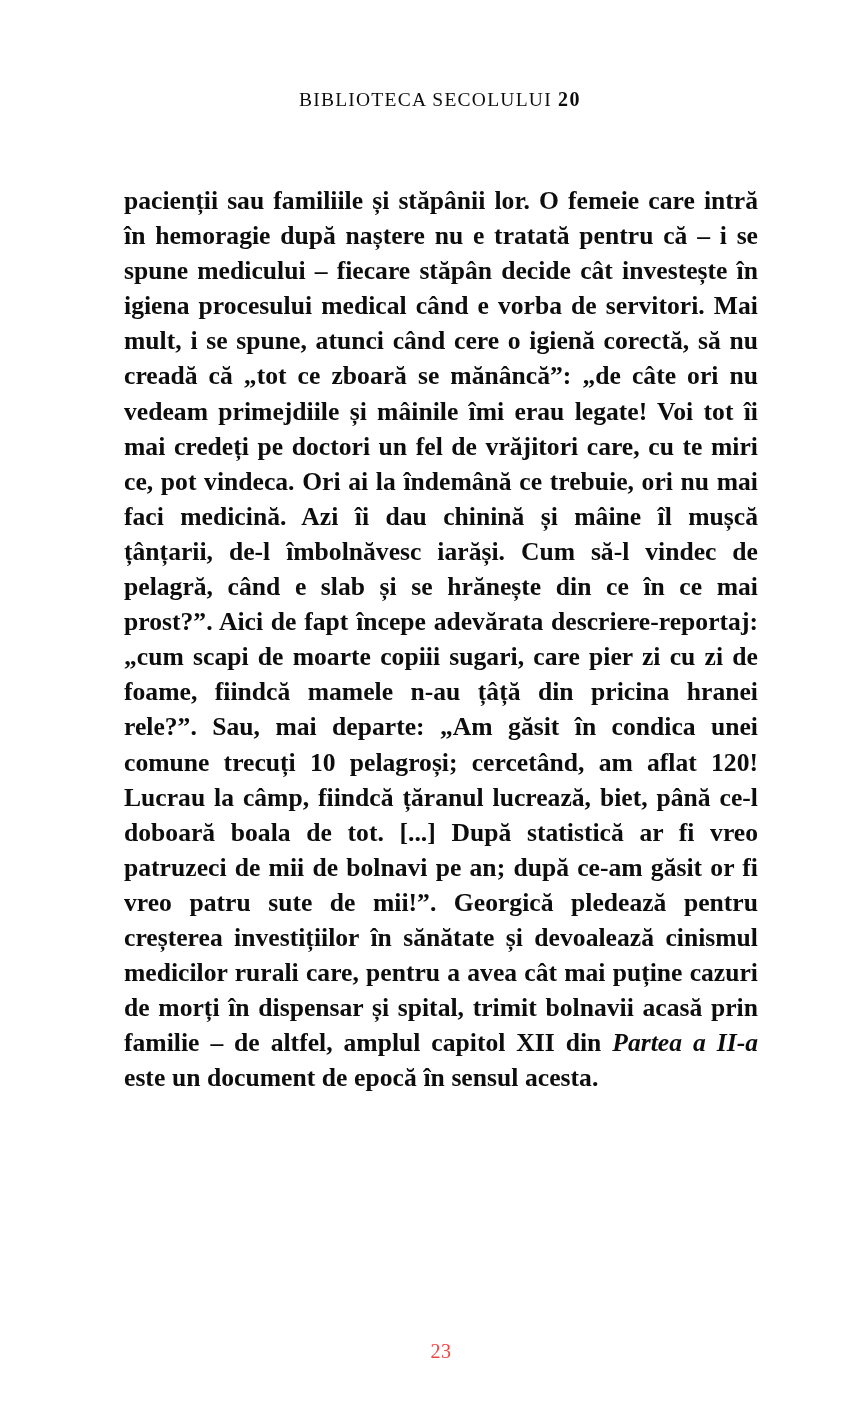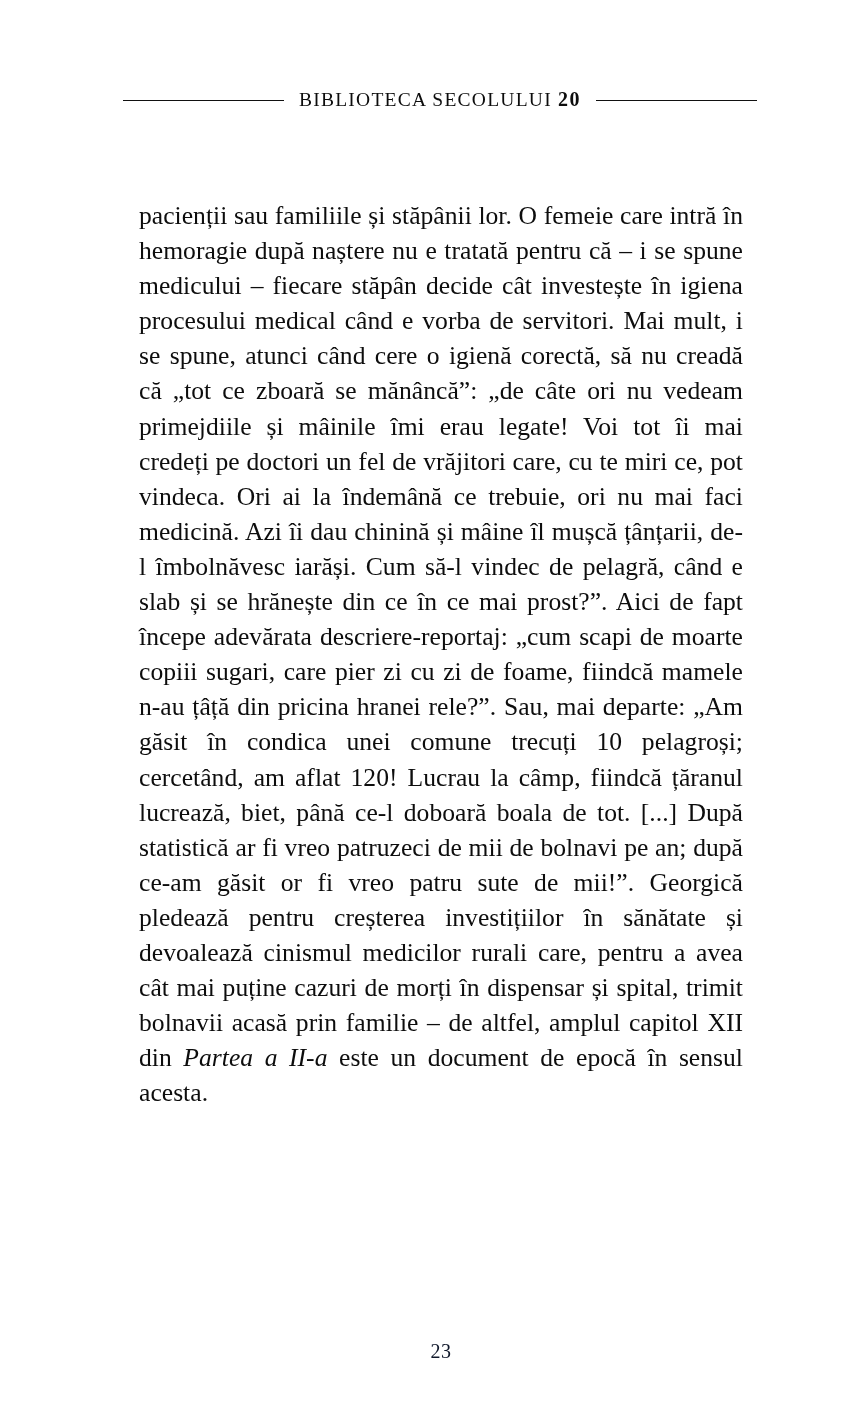--- a/index.html
+++ b/index.html
@@ -20,20 +20,21 @@
   .running-head {
     position: absolute;
     left: 123px;
     top: 82px;
     width: 634px;
     height: 34px;
     display: flex;
     align-items: center;
     justify-content: center;
     gap: 0;
+    flex-direction: column;
   }
   .head-rule {
     flex: 1 1 auto;
     height: 0;
     border-top: 1.6px solid #111;
     margin-top: 2px;
   }
   .head-title {
     flex: 0 0 auto;
     padding: 0 15px;
@@ -52,47 +53,48 @@
   }
 
   
   .textblock {
     position: absolute;
     left: 124px;
     top: 183px;
     width: 634px;
   }
   p.para {
-    margin: 15px;
+    margin: 0;
     text-align: justify;
     text-justify: inter-word;
     font-size: 25.6px;
     line-height: 35.1px;
     letter-spacing: 0.02px;
     word-spacing: 0.2px;
     -webkit-hyphens: none;
     hyphens: none;
+    font-weight: bold;
   }
   p.para.indent {
     text-indent: 30px;
   }
   em.title {
     font-style: italic;
   }
 
   
   .folio {
     position: absolute;
     left: 124px;
     top: 1340px;
     width: 634px;
     text-align: center;
     font-size: 20px;
     letter-spacing: 0.5px;
-    color: #0f172a;
+    color: #ef4444;
   }
 </style>
 </head>
 <body>
 
 <div class="running-head">
   <span class="head-rule"></span>
   <span class="head-title">
     <span>BIBLIOTECA SECOLULUI</span><span class="head-num">20</span>
   </span>

